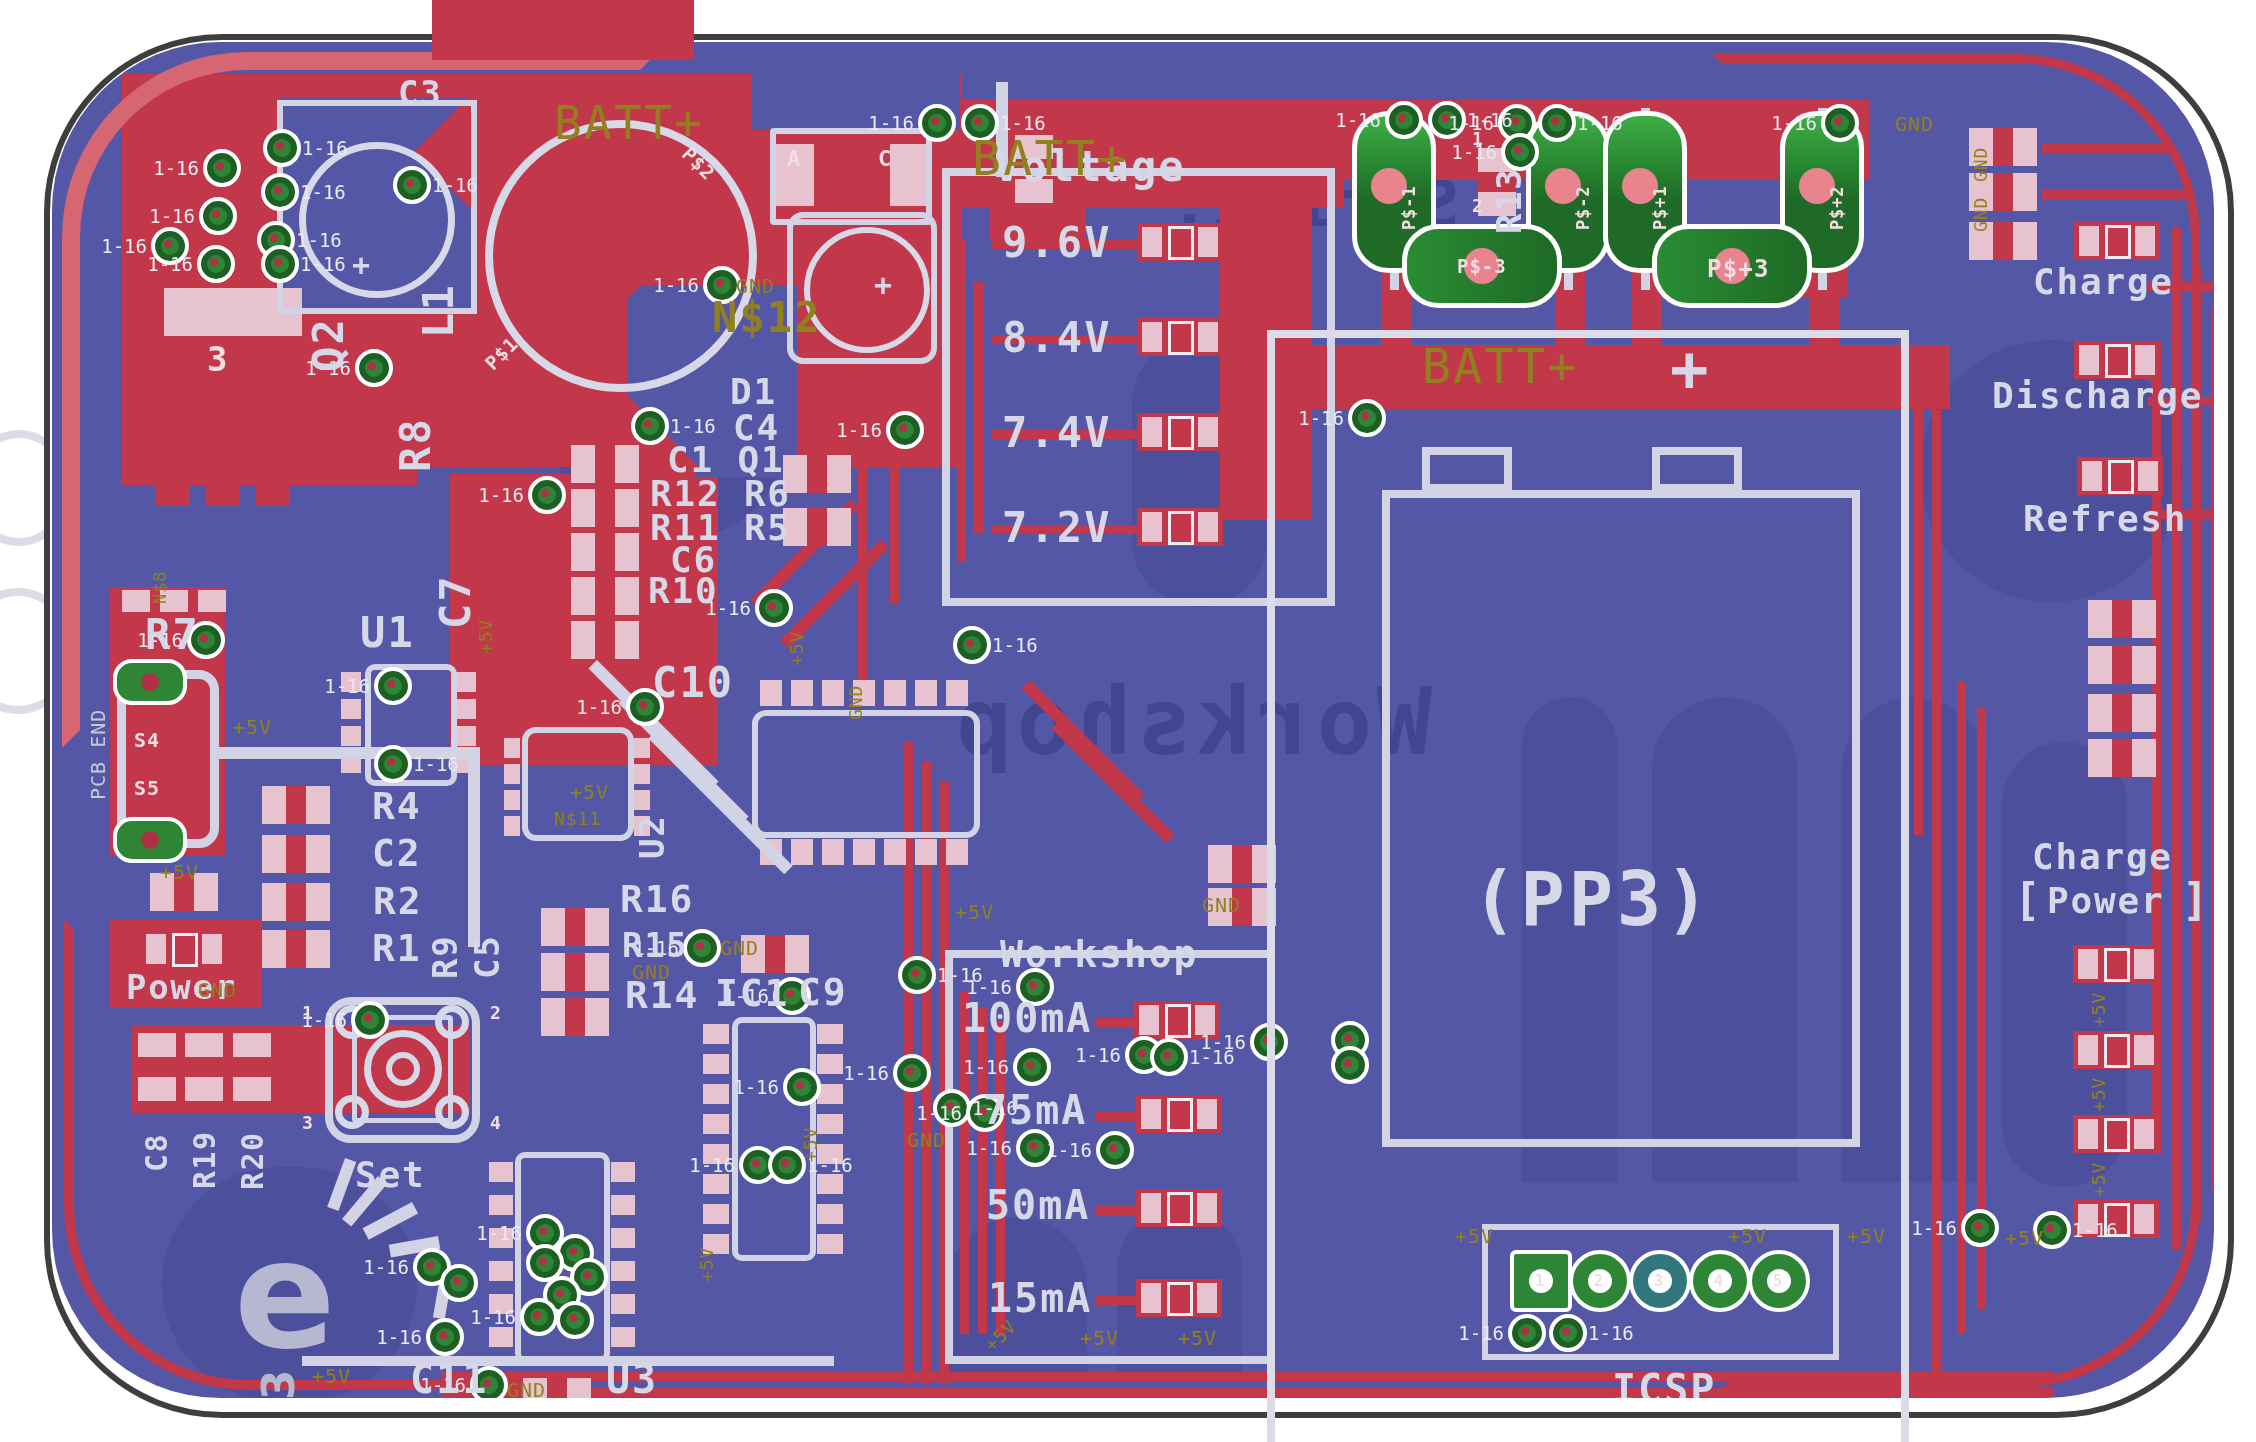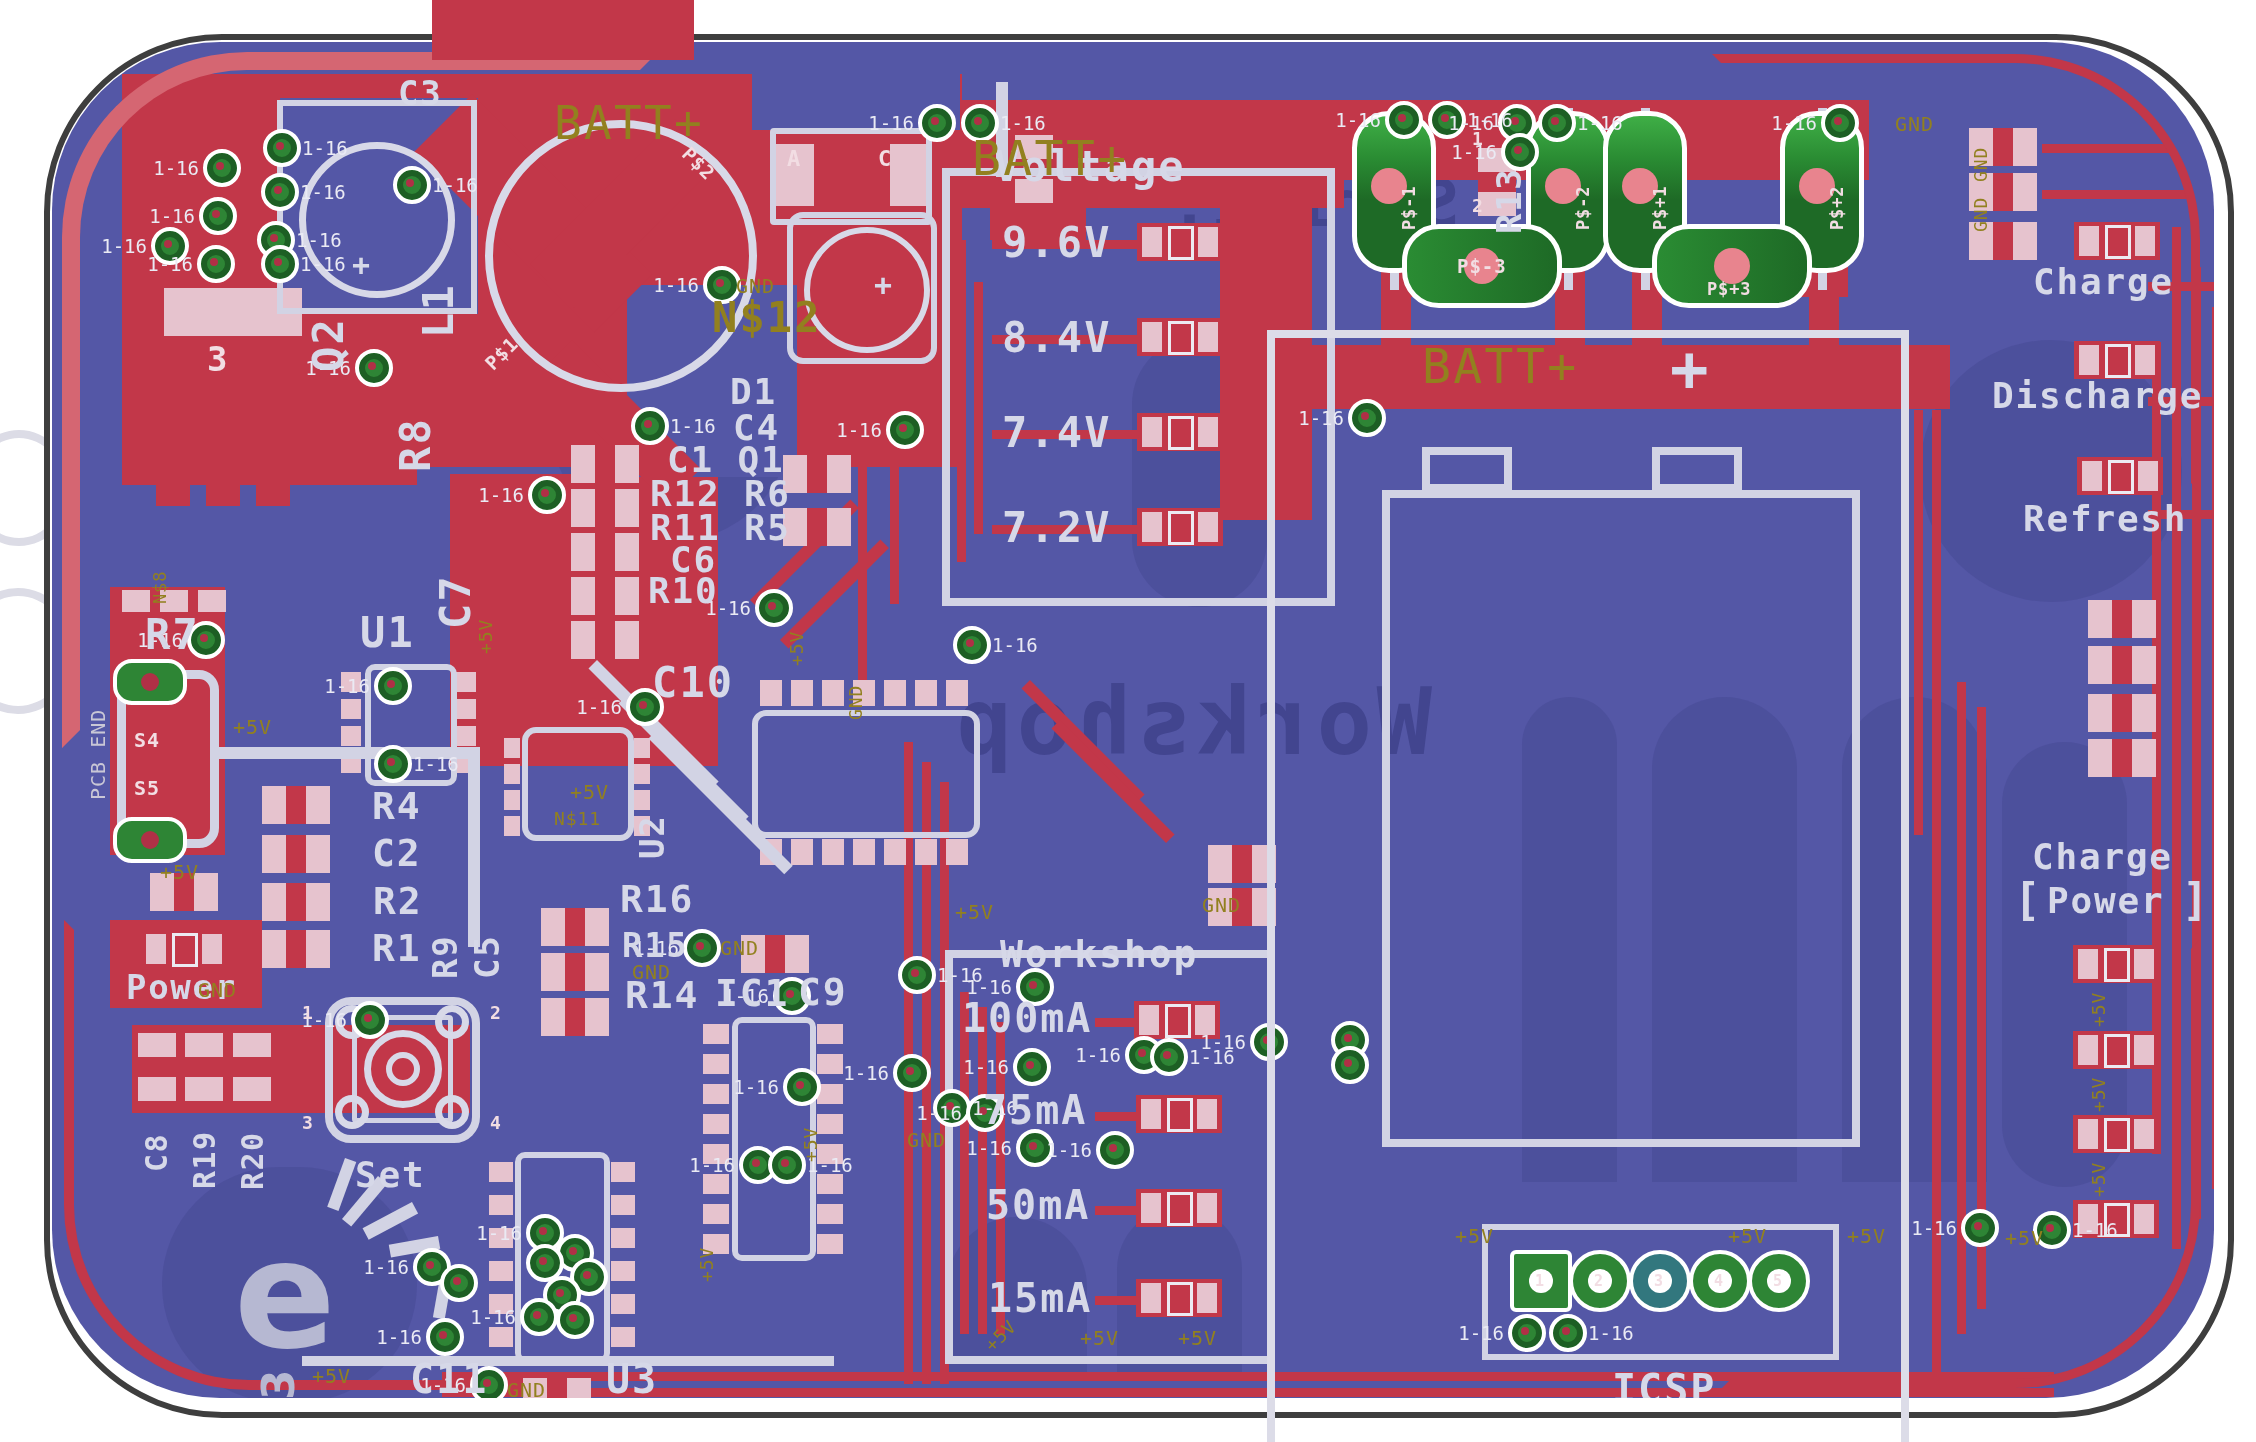--- a/index.html
+++ b/index.html
@@ -500,20 +500,21 @@
       <div class="abs lbl t-s" style="left: 931px; top: 1048px; font-size: 40px;">75mA</div>
       <div class="abs lbl t-s" style="left: 934px; top: 1143px; font-size: 40px;">50mA</div>
       <div class="abs lbl t-s" style="left: 936px; top: 1236px; font-size: 40px;">15mA</div>
       <div class="abs lbl t-s" style="left: 1981px; top: 222px; font-size: 36px;">Charge</div>
       <div class="abs lbl t-s" style="left: 1940px; top: 336px; font-size: 36px;">Discharge</div>
       <div class="abs lbl t-s" style="left: 1971px; top: 459px; font-size: 36px;">Refresh</div>
       <div class="abs lbl t-s" style="left: 1980px; top: 797px; font-size: 36px;">Charge</div>
       <div class="abs lbl t-s" style="left: 1995px; top: 841px; font-size: 36px;">Power</div>
       <div class="abs lbl t-s" style="left: 1962px; top: 836px; font-size: 44px;">[</div>
       <div class="abs lbl t-s" style="left: 2130px; top: 836px; font-size: 44px;">]</div>
+      <div class="abs lbl t-s" style="left: 1420px; top: 820px; font-size: 74px;">(PP3)</div>
       <div class="abs lbl t-s" style="left: 1560px; top: 1327px; font-size: 40px;">ICSP</div>
       <div class="abs lbl t-s" style="left: 358px; top: 1317px; font-size: 40px;">C11</div>
       <div class="abs lbl t-s" style="left: 554px; top: 1317px; font-size: 40px;">U3</div>
       <div class="abs lbl t-s" style="left: 300px; top: 208px; font-size: 30px;">+</div>
       <div class="abs lbl t-s" style="left: 822px; top: 228px; font-size: 30px;">+</div>
       <div class="abs lbl t-s" style="left: 1618px; top: 295px; font-size: 64px;">+</div>
       <div class="abs lbl t-s" style="left: 90px; top: 1130px; font-size: 30px; transform: rotate(-90deg);">C8</div>
       <div class="abs lbl t-s" style="left: 138px; top: 1147px; font-size: 30px; transform: rotate(-90deg);">R19</div>
       <div class="abs lbl t-s" style="left: 186px; top: 1148px; font-size: 30px; transform: rotate(-90deg);">R20</div>
       <div class="abs lbl t-s" style="left: 256px; top: 330px; font-size: 42px; transform: rotate(-90deg);">Q2</div>
@@ -536,21 +537,21 @@
       <div class="abs lbl t-p" style="left: 438px; top: 1072px; font-size: 18px;">4</div>
       <div class="abs lbl t-p" style="left: 1420px; top: 88px; font-size: 18px;">1</div>
       <div class="abs lbl t-p" style="left: 1420px; top: 155px; font-size: 18px;">2</div>
       <div class="abs lbl t-p" style="left: 430px; top: 318px; font-size: 19px; transform: rotate(-45deg);">P$1</div>
       <div class="abs lbl t-p" style="left: 640px; top: 102px; font-size: 19px; transform: rotate(45deg);">P$2</div>
       <div class="abs lbl t-p" style="left: 1349px; top: 188px; font-size: 17px; transform: rotate(-90deg);">P$-1</div>
       <div class="abs lbl t-p" style="left: 1523px; top: 188px; font-size: 17px; transform: rotate(-90deg);">P$-2</div>
       <div class="abs lbl t-p" style="left: 1600px; top: 188px; font-size: 17px; transform: rotate(-90deg);">P$+1</div>
       <div class="abs lbl t-p" style="left: 1777px; top: 188px; font-size: 17px; transform: rotate(-90deg);">P$+2</div>
       <div class="abs lbl t-p" style="left: 1405px; top: 215px; font-size: 19px;">P$-3</div>
-      <div class="abs lbl t-p" style="left: 1655px; top: 215px; font-size: 17px; margin-top: 24px;">P$+3</div>
+      <div class="abs lbl t-p" style="left: 1655px; top: 215px; font-size: 24px;">P$+3</div>
       <div class="abs lbl t-p" style="left: 1483px; top: 1232px; font-size: 15px;">1</div>
       <div class="abs lbl t-p" style="left: 1542px; top: 1232px; font-size: 15px;">2</div>
       <div class="abs lbl t-p" style="left: 1602px; top: 1232px; font-size: 15px;">3</div>
       <div class="abs lbl t-p" style="left: 1662px; top: 1232px; font-size: 15px;">4</div>
       <div class="abs lbl t-p" style="left: 1721px; top: 1232px; font-size: 15px;">5</div>
       <div class="abs lbl t-o" style="left: 502px; top: 58px; font-size: 46px;">BATT+</div>
       <div class="abs lbl t-o" style="left: 920px; top: 92px; font-size: 48px;">BATT+</div>
       <div class="abs lbl t-o" style="left: 1370px; top: 300px; font-size: 48px;">BATT+</div>
       <div class="abs lbl t-o" style="left: 660px; top: 255px; font-size: 42px; font-weight: bold;">N$12</div>
       <div class="abs lbl t-o" style="left: 502px; top: 768px; font-size: 18px;">N$11</div>

